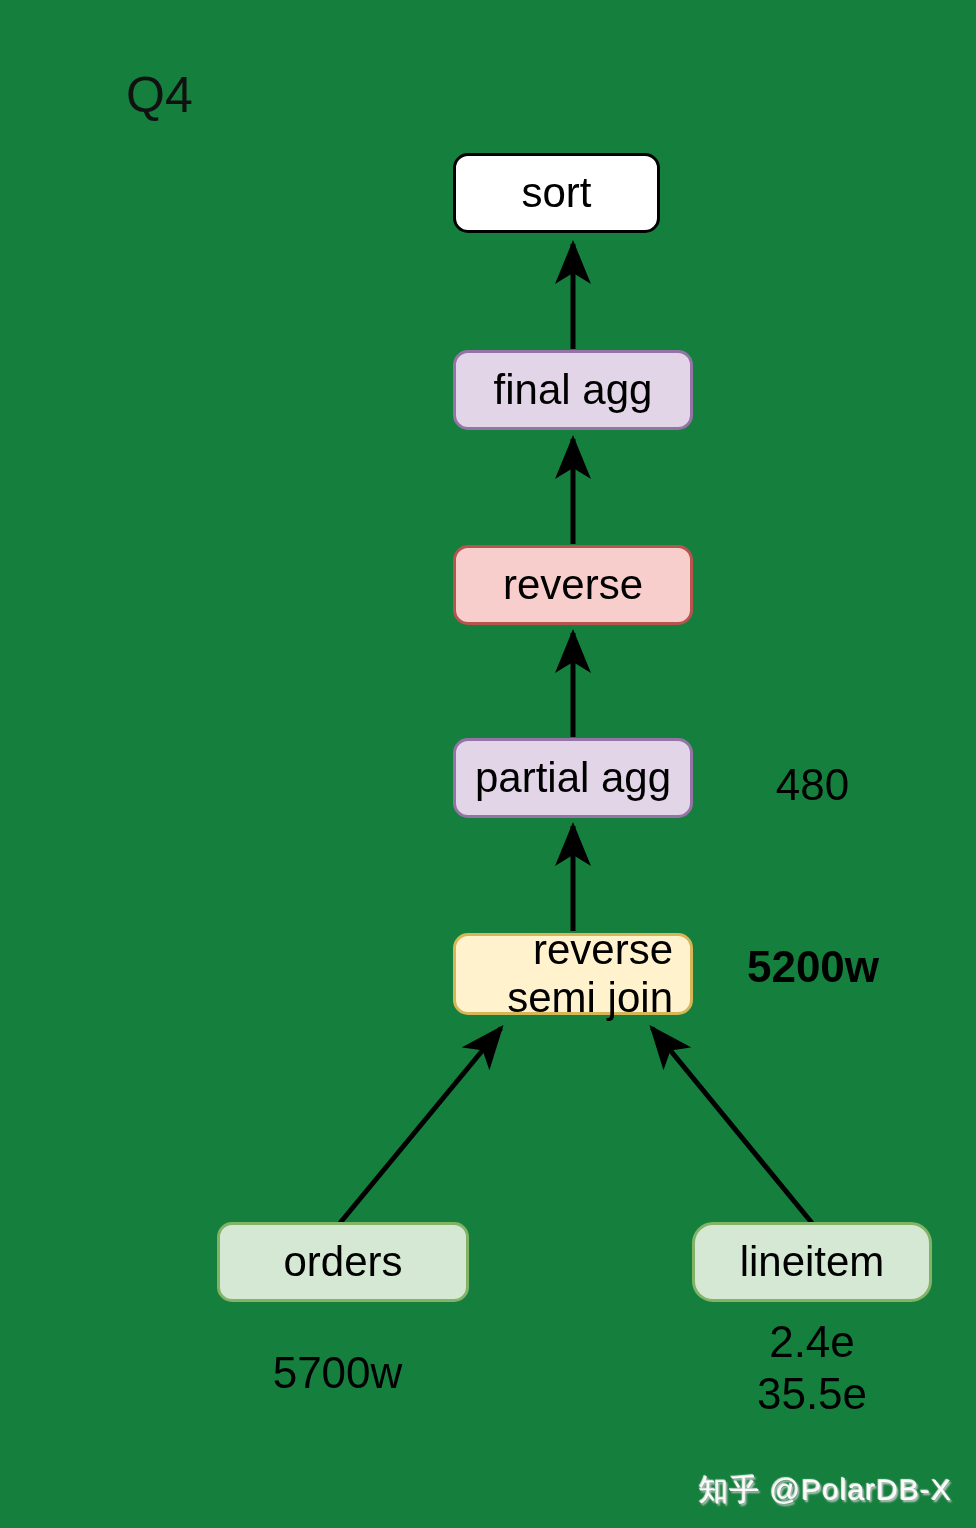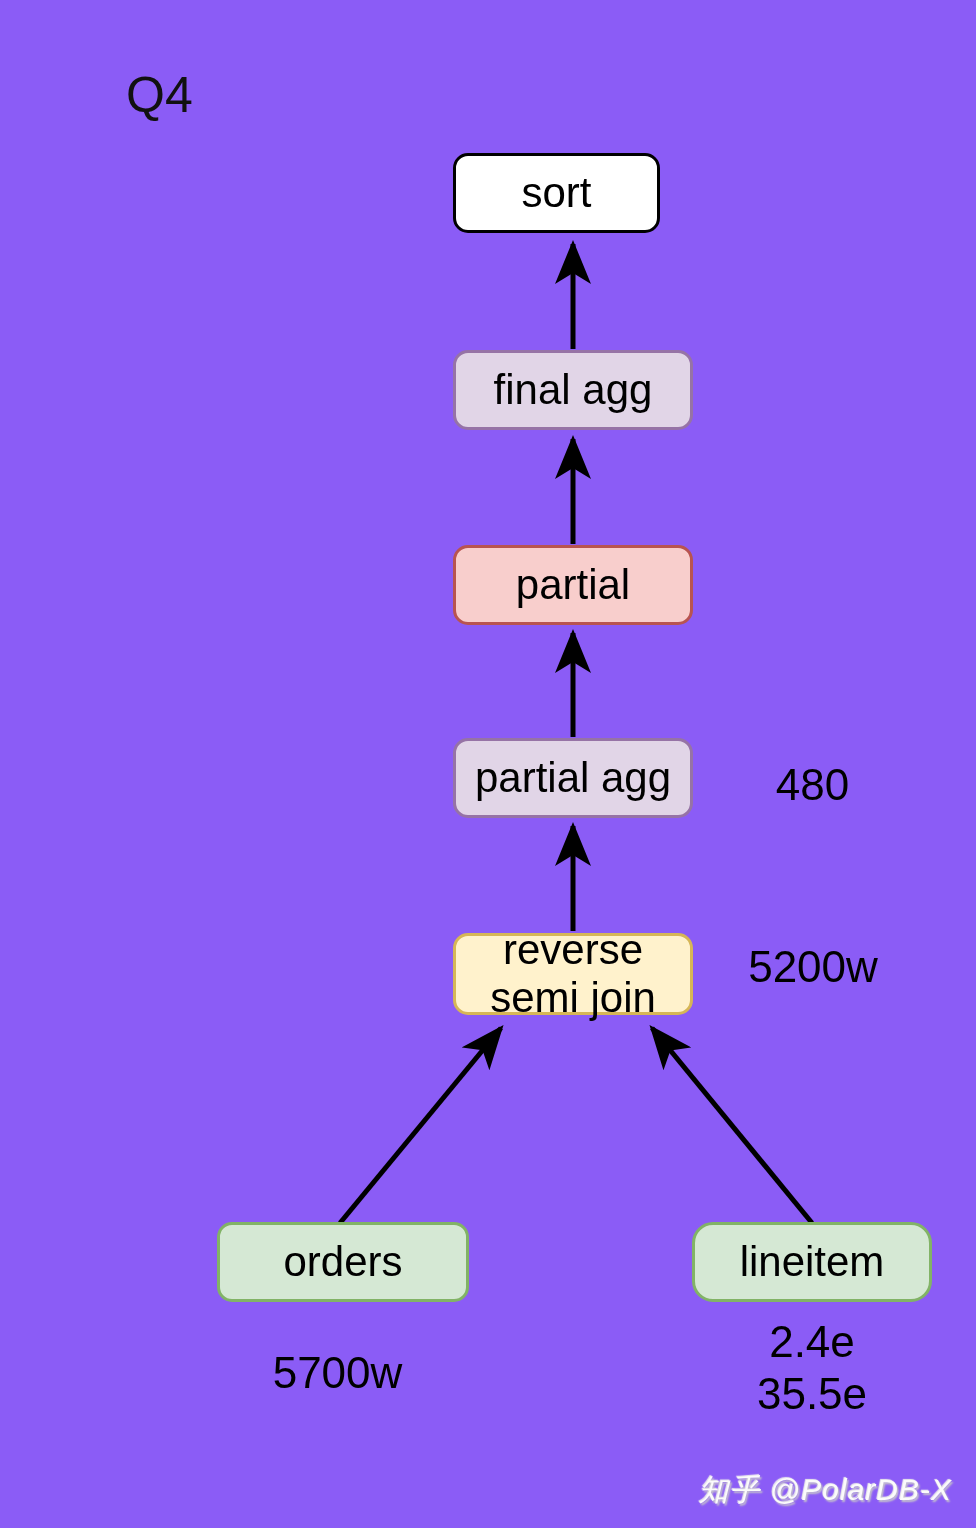--- a/index.html
+++ b/index.html
@@ -4,21 +4,21 @@
 <style>
   html, body {
     margin: 0;
     padding: 0;
     background: #ffffff;
   }
   .canvas {
     position: relative;
     width: 976px;
     height: 1528px;
-    background: #8b5cf6;
+    background: #15803d;
     overflow: hidden;
     font-family: "Liberation Sans", "DejaVu Sans", sans-serif;
     color: #000000;
   }
   .edges {
     position: absolute;
     left: 0;
     top: 0;
     width: 976px;
     height: 1528px;
@@ -50,46 +50,45 @@
   .node.purple { background: #e1d5e7; border-color: #9673a6; }
   .node.red    { background: #f8cecc; border-color: #b85450; }
   .node.yellow { background: #fff2cc; border-color: #d6b656; }
   .node.green  { background: #d5e8d4; border-color: #82b366; }
 
   .node-sort        { left: 453px; top: 153px; width: 207px; height: 80px; }
   .node-final-agg   { left: 453px; top: 350px; width: 240px; height: 80px; }
   .node-exchange    { left: 453px; top: 545px; width: 240px; height: 80px; }
   .node-partial-agg { left: 453px; top: 738px; width: 240px; height: 80px; }
   .node-semi-join   { left: 453px; top: 933px; width: 240px; height: 82px; }
-  .node-semi-join span { width: 200px; }
+  .node-semi-join span { width: 200px; text-align: right; }
   .node-orders      { left: 217px; top: 1222px; width: 252px; height: 80px; }
   .node-lineitem    { left: 692px; top: 1222px; width: 240px; height: 80px; border-radius: 21px; }
 
   .annotation {
     position: absolute;
     font-size: 44px;
     color: #000000;
     text-align: center;
     white-space: nowrap;
   }
   .ann-partial-agg { left: 740px; top: 760px;  width: 145px; }
-  .ann-semi-join   { left: 723px; top: 942px;  width: 180px; }
+  .ann-semi-join   { left: 723px; top: 942px;  width: 180px; font-weight: bold; }
   .ann-orders      { left: 240px; top: 1348px; width: 195px; }
   .ann-lineitem    { left: 712px; top: 1316px; width: 200px; line-height: 1.18; }
 
   .watermark {
     position: absolute;
     right: 24px;
     top: 1470px;
     font-size: 30px;
     letter-spacing: 1px;
     color: #fbfbfb;
     text-shadow: 1.5px 1.5px 2px #c9c9c9, -1px -1px 1px #ececec;
     user-select: none;
-    font-style: italic;
   }
 </style>
 </head>
 <body>
 
 <div class="canvas">
 
   <svg class="edges" width="976" height="1528" viewBox="0 0 976 1528" xmlns="http://www.w3.org/2000/svg">
     <defs>
       <marker id="arrowhead" viewBox="0 0 44 36" markerWidth="44" markerHeight="36" refX="40" refY="18" orient="auto" markerUnits="userSpaceOnUse">
@@ -108,21 +107,21 @@
 
   <div class="node white node-sort">
     <span>sort</span>
   </div>
 
   <div class="node purple node-final-agg">
     <span>final agg</span>
   </div>
 
   <div class="node red node-exchange">
-    <span>partial</span>
+    <span>reverse</span>
   </div>
 
   <div class="node purple node-partial-agg">
     <span>partial agg</span>
   </div>
 
   <div class="node yellow node-semi-join">
     <span>reverse semi join</span>
   </div>
 

